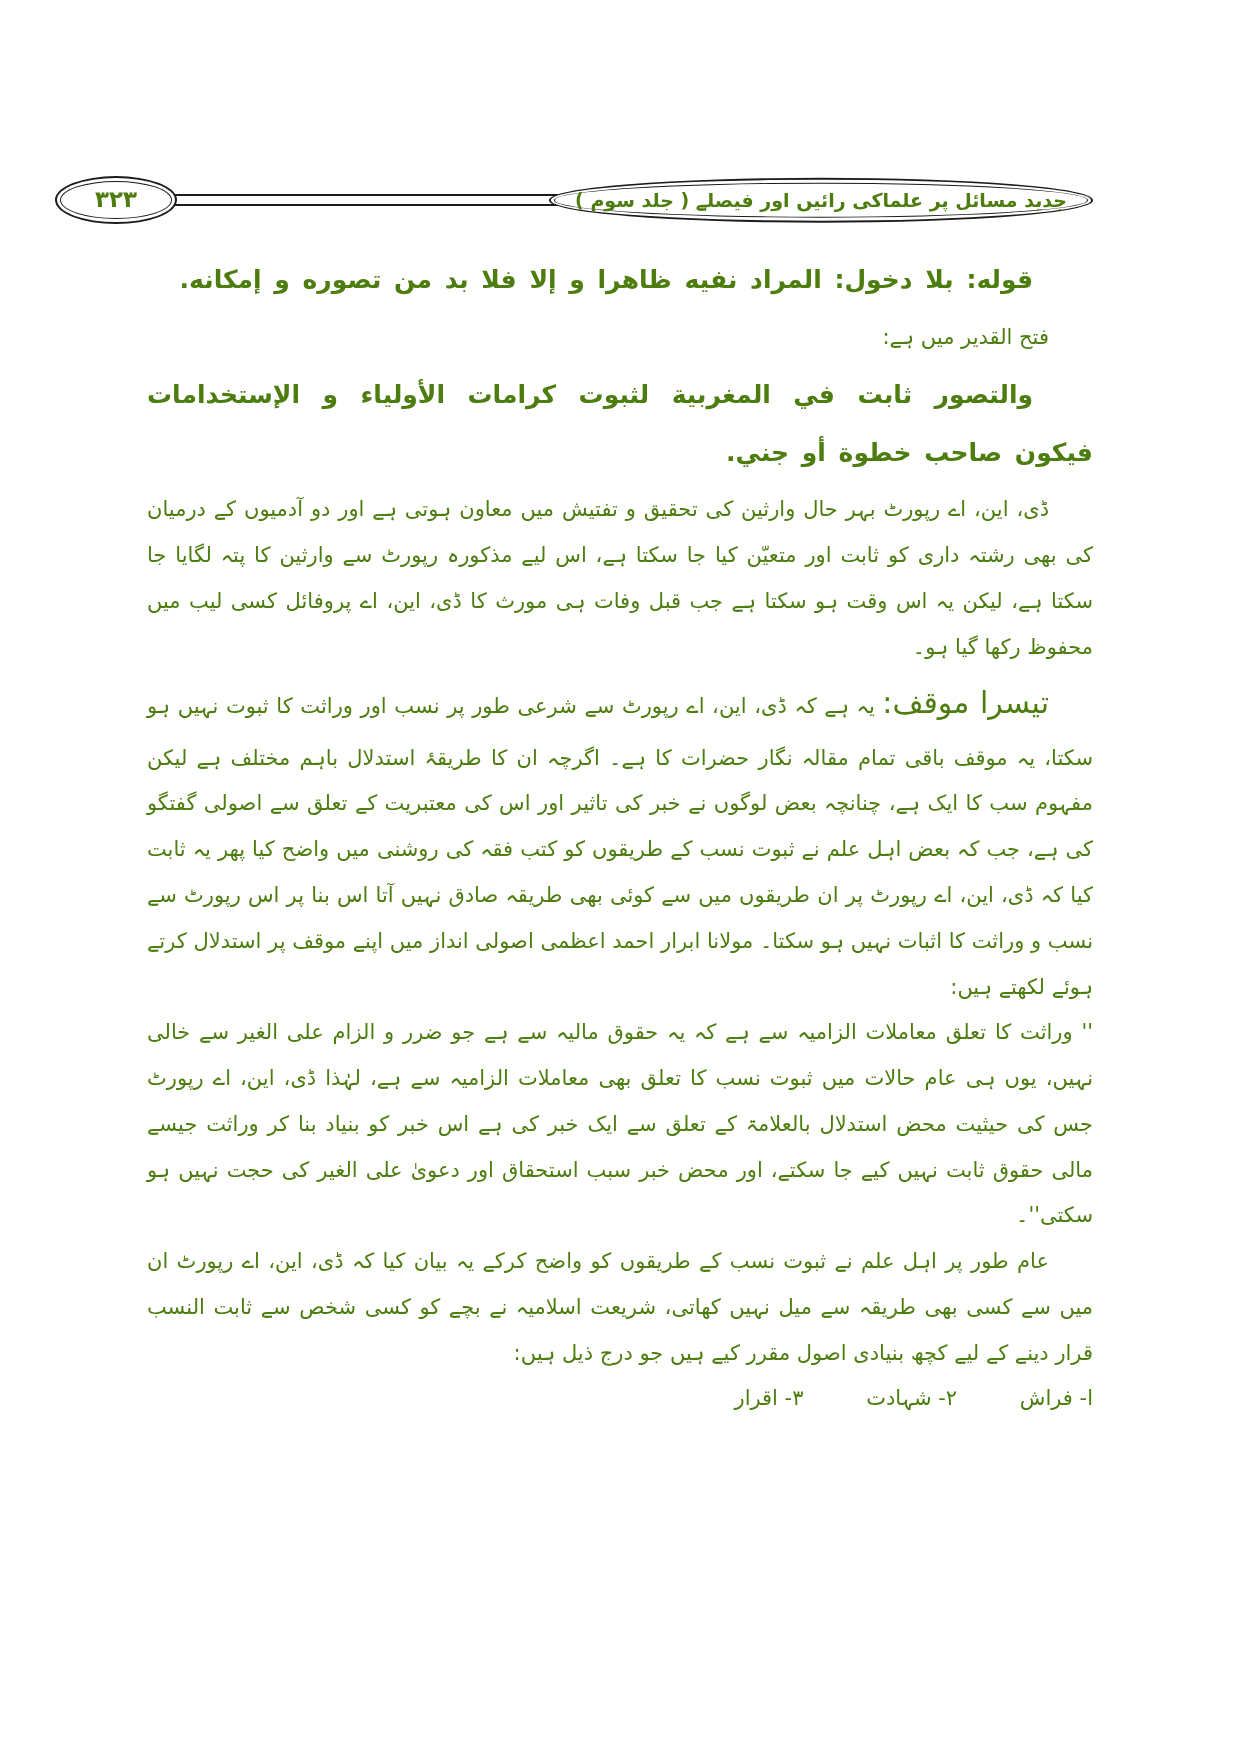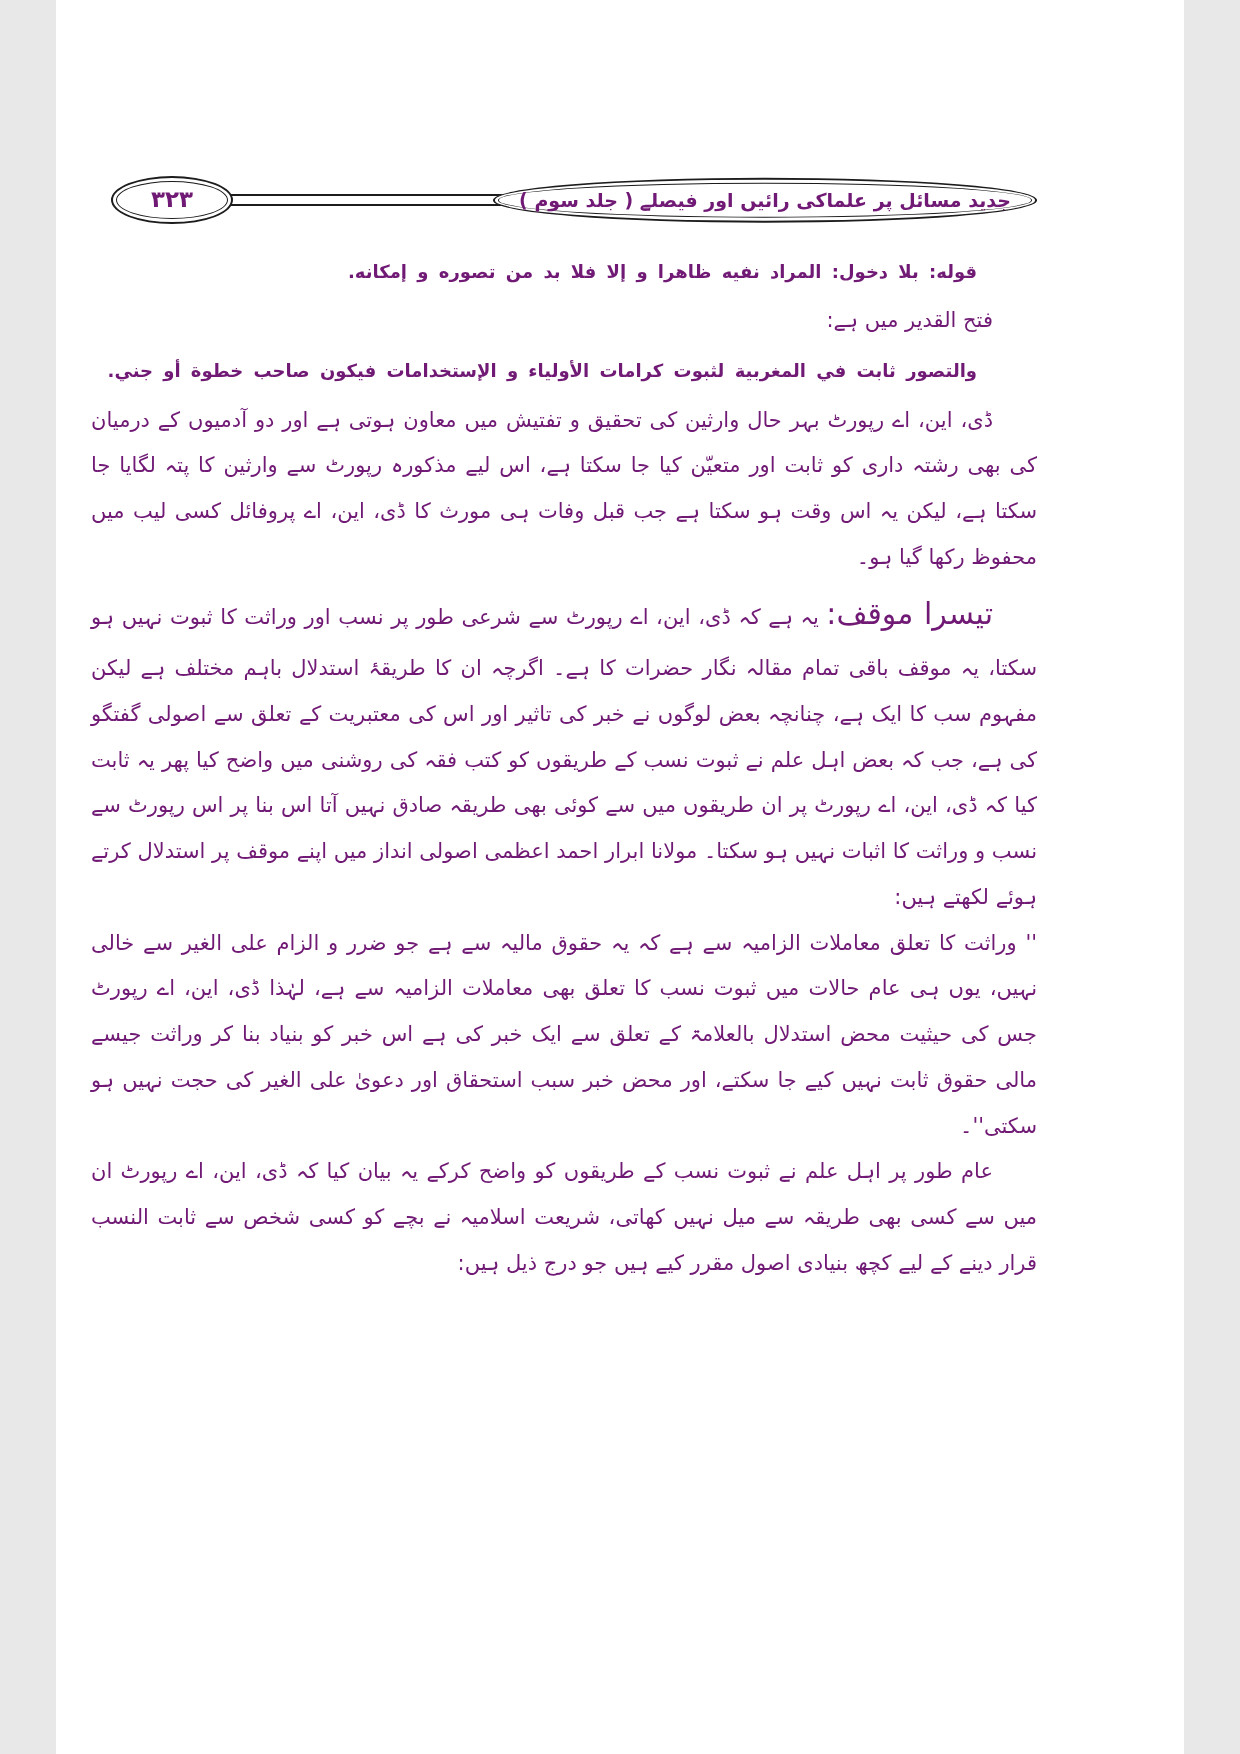--- a/index.html
+++ b/index.html
@@ -2,26 +2,26 @@
 <html lang="ur"><head>
 <meta charset="utf-8">
 <style>
   html, body {
     margin: 0;
     padding: 0;
     background: #e8e8e8;
   }
   .page {
     position: relative;
-    width: 1128px;
+    width: 1240px;
     height: 1754px;
     margin: 0 auto;
     background: #ffffff;
     font-family: "DejaVu Sans", sans-serif;
-    color: #701a75;
+    color: #4d7c0f;
     overflow: hidden;
   }
 
   
   .header {
     position: absolute;
     top: 172px;
     left: 55px;
     right: 147px;
     height: 56px;
@@ -81,21 +81,21 @@
     line-height: 2.18;
   }
   .para {
     margin: 0;
     text-indent: 44px;
   }
   .para.no-indent { text-indent: 0; }
   .arabic {
     margin: 6px 0;
     text-indent: 60px;
-    font-size: 18px;
+    font-size: 25px;
     font-weight: 700;
     line-height: 2.3;
     word-spacing: 4px;
   }
   .inline-heading {
     font-weight: 400;
     font-size: 30px;
   }
   .list-line {
     margin: 0;
@@ -136,16 +136,21 @@
     <p class="para">ڈی، این، اے رپورٹ بہر حال وارثین کی تحقیق و تفتیش میں معاون ہوتی ہے اور دو آدمیوں کے درمیان کی بھی رشتہ داری کو ثابت اور متعیّن کیا جا سکتا ہے، اس لیے مذکورہ رپورٹ سے وارثین کا پتہ لگایا جا سکتا ہے، لیکن یہ اس وقت ہو سکتا ہے جب قبل وفات ہی مورث کا ڈی، این، اے پروفائل کسی لیب میں محفوظ رکھا گیا ہو۔</p>
 
     <p class="para">
       <span class="inline-heading">تیسرا موقف:</span><span> یہ ہے کہ ڈی، این، اے رپورٹ سے شرعی طور پر نسب اور وراثت کا ثبوت نہیں ہو سکتا، یہ موقف باقی تمام مقالہ نگار حضرات کا ہے۔ اگرچہ ان کا طریقۂ استدلال باہم مختلف ہے لیکن مفہوم سب کا ایک ہے، چنانچہ بعض لوگوں نے خبر کی تاثیر اور اس کی معتبریت کے تعلق سے اصولی گفتگو کی ہے، جب کہ بعض اہل علم نے ثبوت نسب کے طریقوں کو کتب فقہ کی روشنی میں واضح کیا پھر یہ ثابت کیا کہ ڈی، این، اے رپورٹ پر ان طریقوں میں سے کوئی بھی طریقہ صادق نہیں آتا اس بنا پر اس رپورٹ سے نسب و وراثت کا اثبات نہیں ہو سکتا۔ مولانا ابرار احمد اعظمی اصولی انداز میں اپنے موقف پر استدلال کرتے ہوئے لکھتے ہیں:</span>
     </p>
 
     <p class="para no-indent">'' وراثت کا تعلق معاملات الزامیہ سے ہے کہ یہ حقوق مالیہ سے ہے جو ضرر و الزام علی الغیر سے خالی نہیں، یوں ہی عام حالات میں ثبوت نسب کا تعلق بھی معاملات الزامیہ سے ہے، لہٰذا ڈی، این، اے رپورٹ جس کی حیثیت محض استدلال بالعلامۃ کے تعلق سے ایک خبر کی ہے اس خبر کو بنیاد بنا کر وراثت جیسے مالی حقوق ثابت نہیں کیے جا سکتے، اور محض خبر سبب استحقاق اور دعویٰ علی الغیر کی حجت نہیں ہو سکتی''۔</p>
 
     <p class="para">عام طور پر اہل علم نے ثبوت نسب کے طریقوں کو واضح کرکے یہ بیان کیا کہ ڈی، این، اے رپورٹ ان میں سے کسی بھی طریقہ سے میل نہیں کھاتی، شریعت اسلامیہ نے بچے کو کسی شخص سے ثابت النسب قرار دینے کے لیے کچھ بنیادی اصول مقرر کیے ہیں جو درج ذیل ہیں:</p>
 
+    <p class="list-line">
+      <span class="list-item">ا- فراش</span>
+      <span class="list-item">۲- شہادت</span>
+      <span class="list-item">۳- اقرار</span>
+    </p>
 
   </div>
 
 </div>
 
 </body></html>

